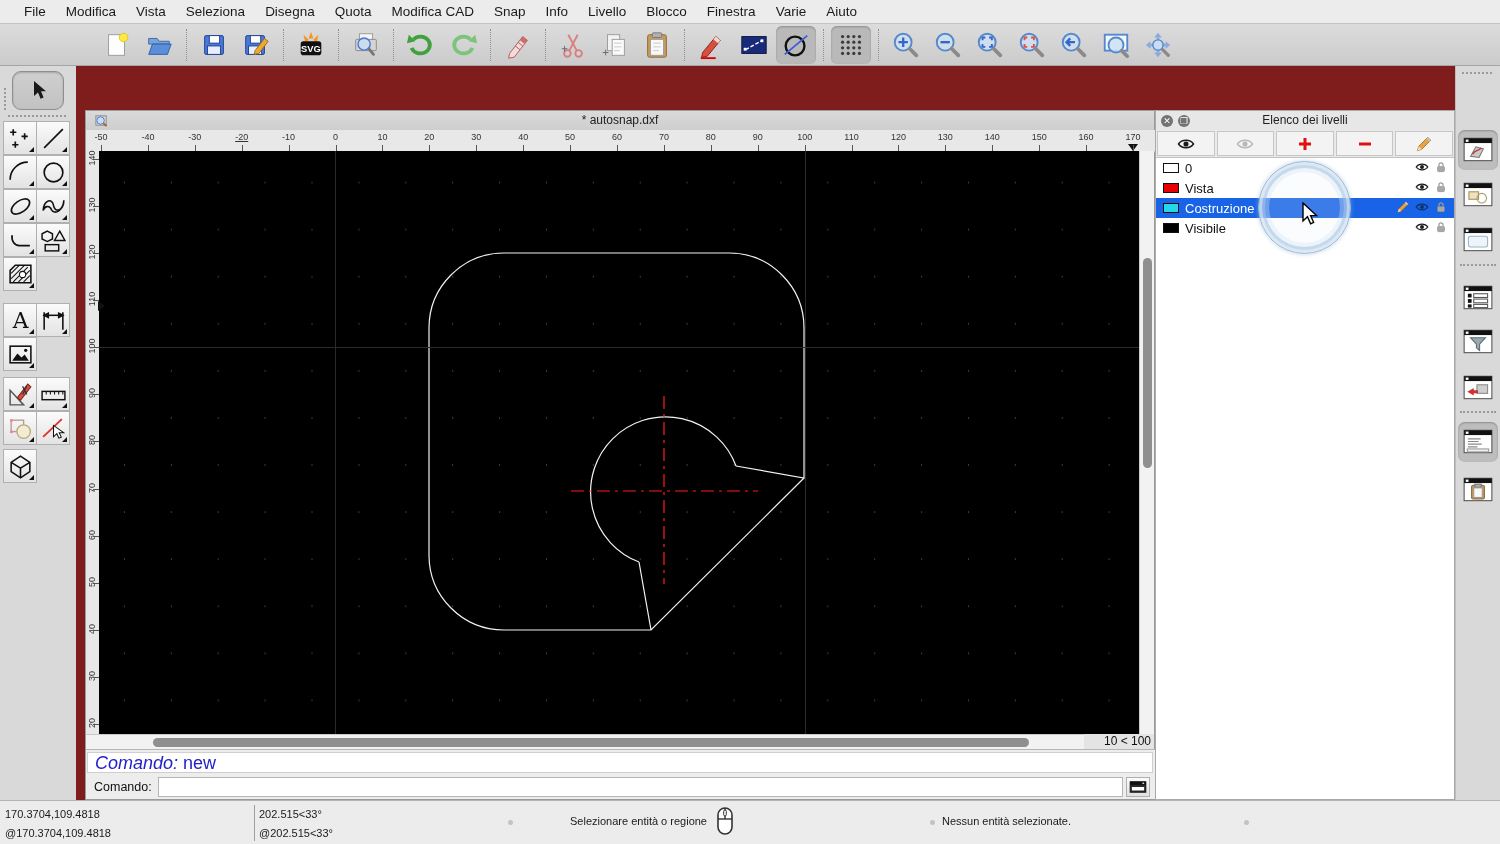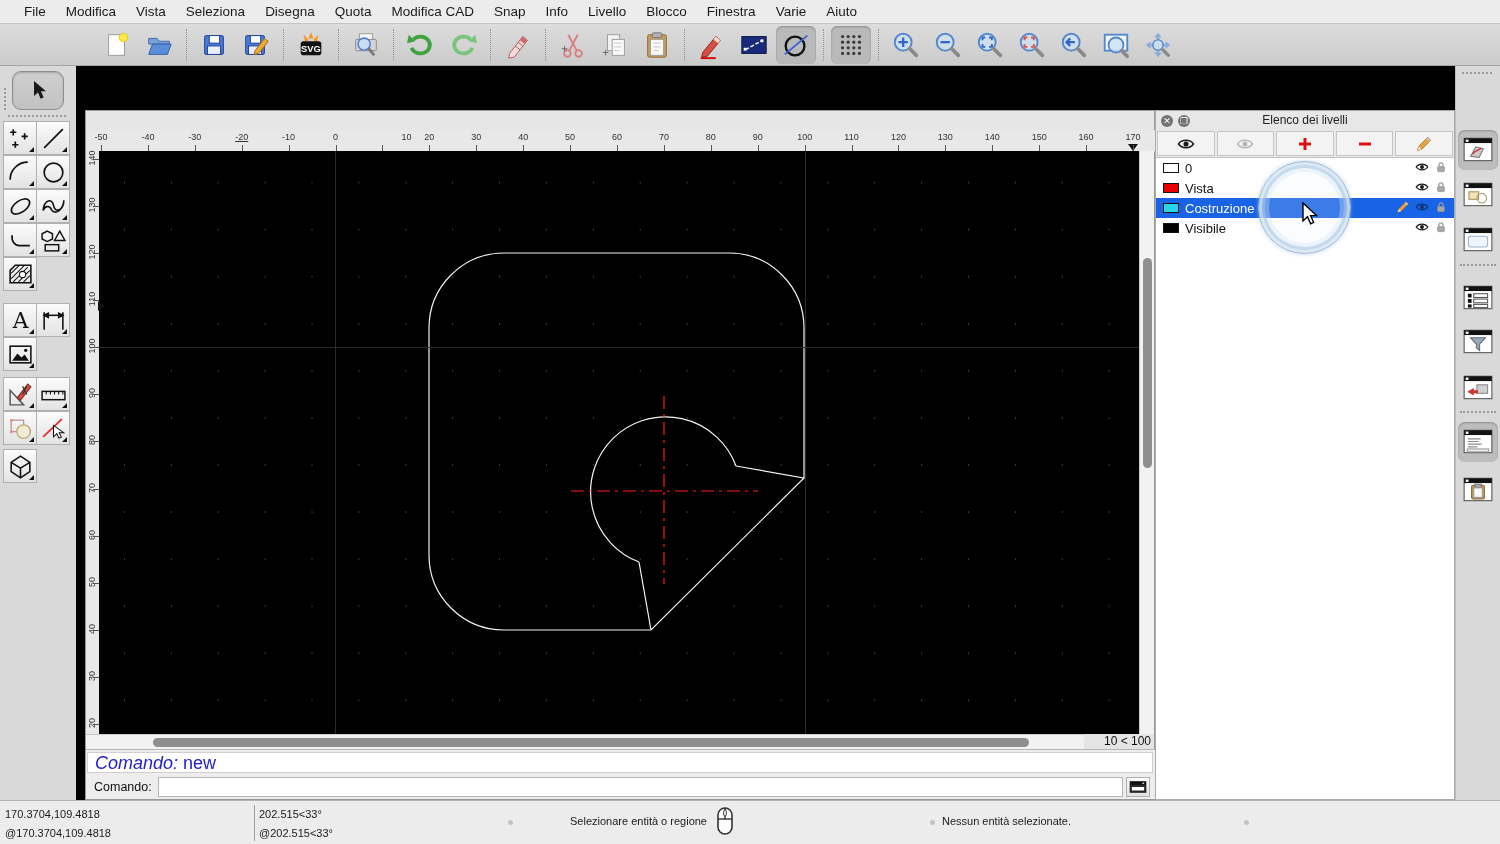--- a/index.html
+++ b/index.html
@@ -1,17 +1,17 @@
 <!DOCTYPE html>
 <html><head>
 <meta charset="utf-8">
 <style>
   html,body{margin:0;padding:0;background:#555;}
   #app{position:relative;width:1500px;height:844px;overflow:hidden;
-       font-family:"Liberation Sans","DejaVu Sans",sans-serif;background:#000000;
+       font-family:"Liberation Sans","DejaVu Sans",sans-serif;background:#7f1d1d;
        -webkit-font-smoothing:antialiased;}
   
   #menubar{position:absolute;left:0;top:0;width:1500px;height:24px;background:#ececec;
            border-bottom:1px solid #c4c4c4;display:flex;align-items:center;padding-left:14px;box-sizing:border-box;}
   .menu-item{font-size:13.5px;color:#1a1a1a;padding:0 10px;height:24px;line-height:24px;cursor:default;}
   
   #toolbar{position:absolute;left:0;top:24px;width:1500px;height:42px;
            background:linear-gradient(#dcdcdc,#cbcbcb);border-bottom:1px solid #a6a6a6;
            display:flex;align-items:center;padding-left:96px;box-sizing:border-box;}
   .tb-btn{width:40px;height:38px;display:flex;align-items:center;justify-content:center;border-radius:6px;margin:0 1px;}
@@ -653,35 +653,41 @@
         <div class="tool-btn" style="left: 3px; top: 383px;">
           <svg>
             <use href="#lt-solid-3d"></use>
           </svg>
           <span class="subtri"></span>
         </div>
       </div>
   </div>
 
   <div id="drawwin">
+    <div id="dw-title">
+      <svg id="dw-title-icon">
+          <use href="#sy-winicon"></use>
+        </svg>
+      <span>* autosnap.dxf</span>
+    </div>
     <div id="hruler">
       <div id="hmarker" style="left:1047px"></div>
     <span class="hr-lab" style="left: 15px;">-50</span>
         <div class="hr-tick" style="left: 15px;"></div>
         <span class="hr-lab" style="left: 61.91px;">-40</span>
         <div class="hr-tick" style="left: 61.91px;"></div>
         <span class="hr-lab" style="left: 108.82px;">-30</span>
         <div class="hr-tick" style="left: 108.82px;"></div>
         <span class="hr-lab" style="left: 155.73px; text-decoration: underline;">-20</span>
         <div class="hr-tick" style="left: 155.73px;"></div>
         <span class="hr-lab" style="left: 202.64px;">-10</span>
         <div class="hr-tick" style="left: 202.64px;"></div>
         <span class="hr-lab" style="left: 249.55px;">0</span>
         <div class="hr-tick" style="left: 249.55px;"></div>
-        <span class="hr-lab" style="left: 296.46px; margin-left: 24px;">10</span>
+        <span class="hr-lab" style="left: 296.46px;">10</span>
         <div class="hr-tick" style="left: 296.46px;"></div>
         <span class="hr-lab" style="left: 343.37px;">20</span>
         <div class="hr-tick" style="left: 343.37px;"></div>
         <span class="hr-lab" style="left: 390.28px;">30</span>
         <div class="hr-tick" style="left: 390.28px;"></div>
         <span class="hr-lab" style="left: 437.19px;">40</span>
         <div class="hr-tick" style="left: 437.19px;"></div>
         <span class="hr-lab" style="left: 484.1px;">50</span>
         <div class="hr-tick" style="left: 484.1px;"></div>
         <span class="hr-lab" style="left: 531.01px;">60</span>

